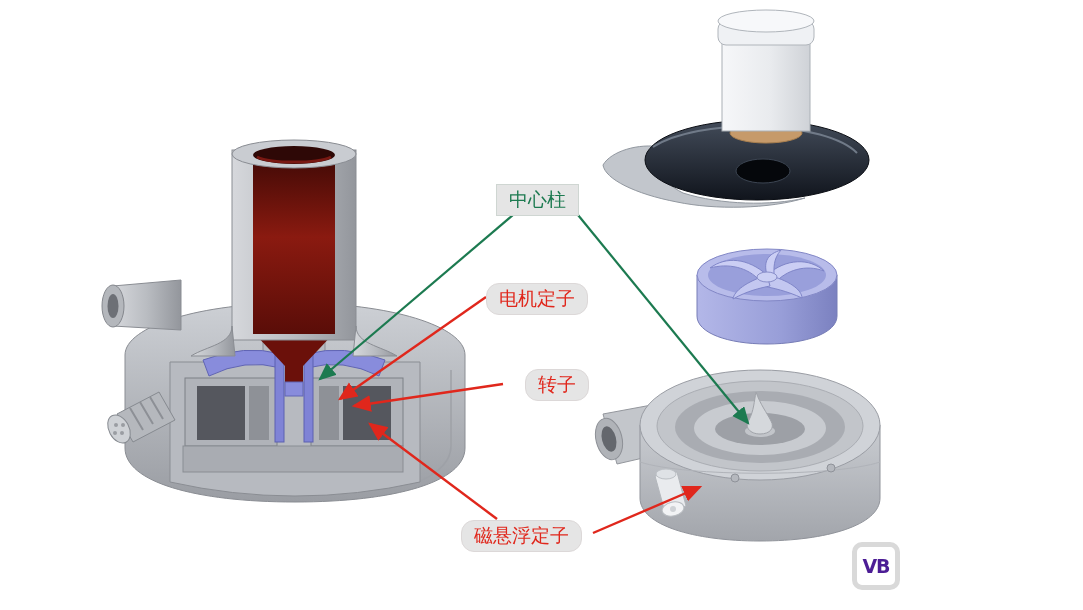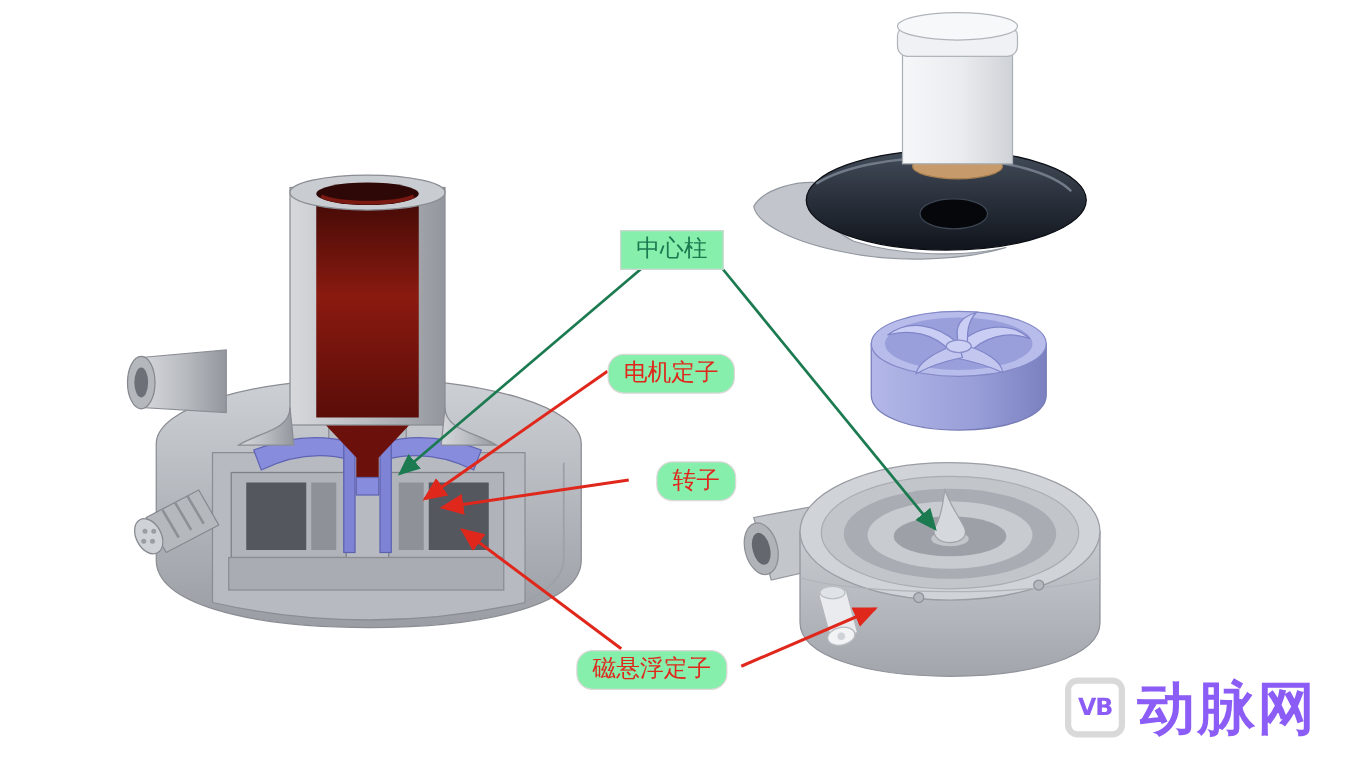--- a/index.html
+++ b/index.html
@@ -4,36 +4,36 @@
 <style>
   html,body{margin:0;padding:0;}
   body{
     width:1083px;height:610px;position:relative;overflow:hidden;
     background:#ffffff;
     font-family:"DejaVu Sans","Liberation Sans",sans-serif;
   }
   .abs{position:absolute;}
   .label{
     position:absolute;
-    background:#86efac;
+    background:#e5e5e5;
     border:1px solid #d8dad8;
     padding:2px 12px;
     font-size:19px;
     line-height:1.35;
     white-space:nowrap;
     z-index:30;
   }
   .label.green{color:#1c7a50;border-color:#cfd6d2;}
   .label.red{color:#e0271c;border-color:#dcd8d8;border-radius:13px;}
   .arrows{z-index:20;pointer-events:none;left:0;top:0;}
   .drawing{z-index:10;}
   .watermark{
     position:absolute;left:852px;top:542px;
-    display:flex;align-items:center;gap:10px;
-    color:#8b5cf6;z-index:5;user-select:none;
+    display:flex;align-items:flex-start;gap:10px;
+    color:#4c1d95;z-index:5;user-select:none;
   }
   .wm-logo{
     width:38px;height:38px;
     border:5px solid #d9d9d9;border-radius:10px;
     display:flex;align-items:center;justify-content:center;
     font-weight:bold;font-size:19px;letter-spacing:-1px;
   }
   .wm-text{font-size:46px;font-weight:600;letter-spacing:2px;line-height:1;}
 </style>
 </head>
@@ -198,14 +198,13 @@
   <line x1="593" y1="533" x2="700" y2="487" stroke="#e0271c" stroke-width="2.4" marker-end="url(#mRed)"></line>
 </svg>
 
 <div class="label green" style="left:496px;top:184px">中心柱</div>
 <div class="label red" style="left:486px;top:283px">电机定子</div>
 <div class="label red" style="left:525px;top:369px">转子</div>
 <div class="label red" style="left:461px;top:520px">磁悬浮定子</div>
 
 <div class="watermark">
   <span class="wm-logo">VB</span>
-  <span class="wm-text">动脉网</span>
 </div>
 
 </body></html>

